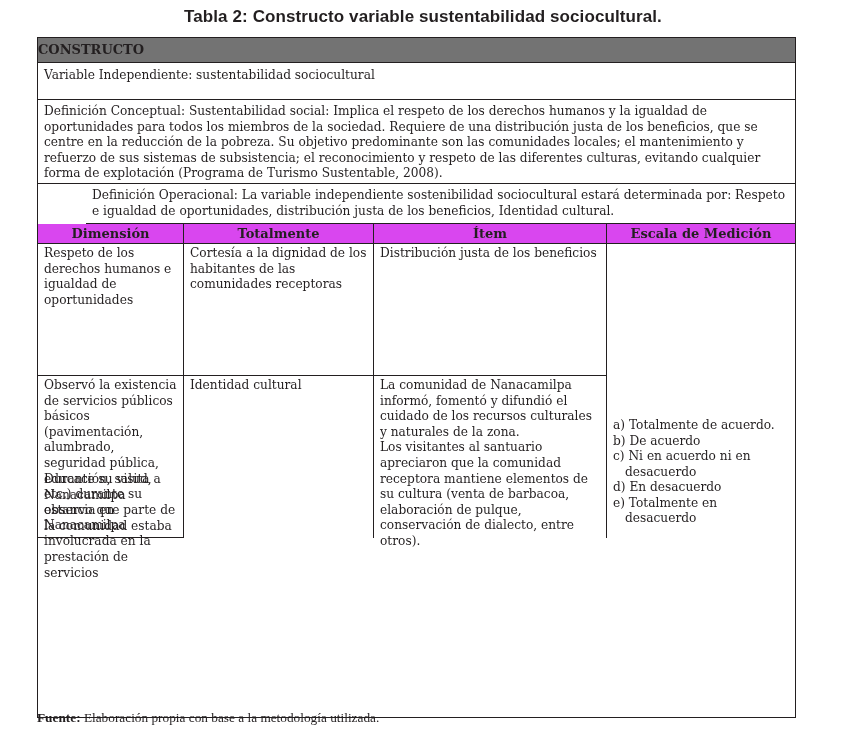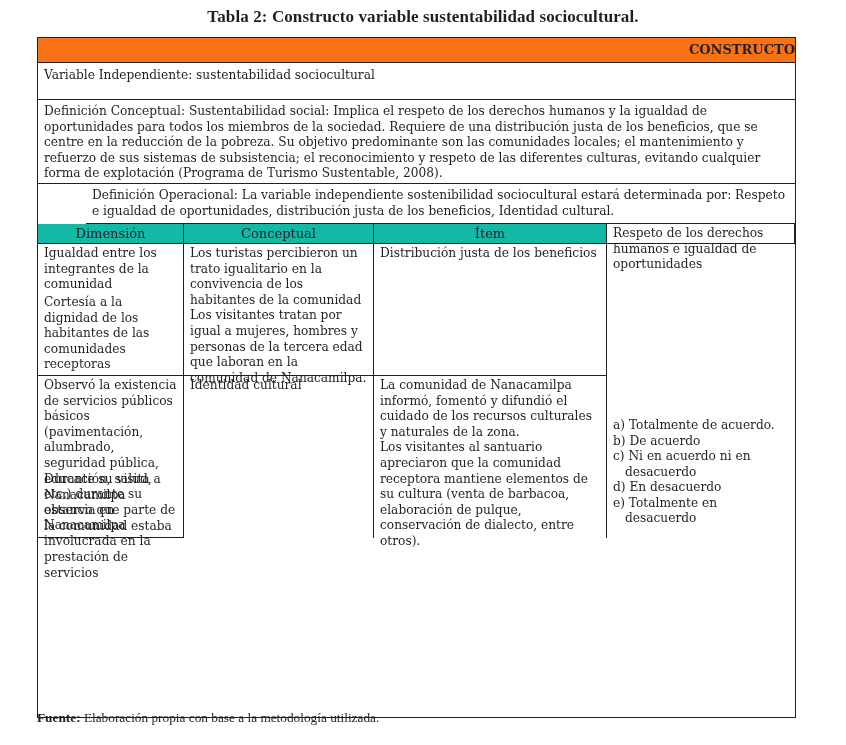--- a/index.html
+++ b/index.html
@@ -3,53 +3,53 @@
   <meta charset="utf-8">
   <style>
     html, body { margin: 0; padding: 0; background: #ffffff; }
     body {
       width: 846px; height: 745px; position: relative; overflow: hidden;
       font-family: "DejaVu Serif", "Liberation Serif", serif;
       color: #231f20;
     }
     .title {
       position: absolute; left: 0; top: 7px; width: 846px; text-align: center;
-      font-family: Liberation Serif, serif;
+      font-family: Liberation Sans, sans-serif;
       font-weight: bold; font-size: 17px; letter-spacing: 0.1px;
     }
     .tbl {
       position: absolute; left: 37px; top: 37px; width: 759px;
       border: 1.5px solid #231f20; box-sizing: border-box;
     }
     .row-full {
       border-bottom: 1px solid #231f20;
       font-size: 12.2px; line-height: 15.6px;
       padding: 4px 6px 3px 6px;
     }
     .row-full.head {
-      background: #f97316; text-align: right; font-weight: bold;
+      background: #737373; text-align: left; font-weight: bold;
       font-size: 13px; padding: 4px 0 4px 0; height: 16px; line-height: 16px;
     }
     .row-full.var { height: 19px; line-height: 19px; padding: 3px 6px 14px 6px; }
     .row-full.concept { height: 76px; }
     .row-full.oper { height: 32px; margin-left: 48px; }
     .grid {
       display: grid;
       grid-template-columns: 146px 190px 233px 1fr;
       grid-template-rows: 20px 132px 162px 179px;
     }
     .cell {
       border-right: 1px solid #231f20; border-bottom: 1px solid #231f20;
       font-size: 12.2px; line-height: 15.6px; box-sizing: border-box;
       padding: 2px 6px;
     }
     .cell.last-col { border-right: none; }
     .cell.last-row { border-bottom: none; }
     .hdr {
-      background: #14b8a6; text-align: center; font-weight: normal; font-size: 13px;
+      background: #d946ef; text-align: center; font-weight: bold; font-size: 13px;
       line-height: 18px; padding: 1px 0;
     }
     .dim { display: flex; align-items: flex-start; }
     .stack { display: flex; flex-direction: column; }
     .stack .blk { white-space: pre-line; }
     .escala {
       grid-column: 4; grid-row: 2 / span 3;
       display: flex; flex-direction: column; justify-content: center;
       padding-bottom: 18px;
     }
@@ -67,33 +67,29 @@
 <div class="title">Tabla 2: Constructo variable sustentabilidad sociocultural.</div>
 
 <div class="tbl">
   <div class="row-full head">CONSTRUCTO</div>
   <div class="row-full var">Variable Independiente: sustentabilidad sociocultural</div>
   <div class="row-full concept">Definición Conceptual: Sustentabilidad social: Implica el respeto de los derechos humanos y la igualdad de oportunidades para todos los miembros de la sociedad. Requiere de una distribución justa de los beneficios, que se centre en la reducción de la pobreza. Su objetivo predominante son las comunidades locales; el mantenimiento y refuerzo de sus sistemas de subsistencia; el reconocimiento y respeto de las diferentes culturas, evitando cualquier forma de explotación (Programa de Turismo Sustentable, 2008).</div>
   <div class="row-full oper">Definición Operacional: La variable independiente sostenibilidad sociocultural estará determinada por: Respeto e igualdad de oportunidades, distribución justa de los beneficios, Identidad cultural.</div>
 
   <div class="grid">
     <div class="cell hdr">Dimensión</div>
-    <div class="cell hdr">Conceptual</div>
+    <div class="cell hdr">Totalmente</div>
     <div class="cell hdr">Ítem</div>
+    <div class="cell hdr last-col">Escala de Medición</div>
 
     <div class="cell dim">
         <span>Respeto de los derechos humanos e igualdad de oportunidades</span>
       </div>
     <div class="cell stack">
-      <div class="blk" style="height:63px">Igualdad entre los integrantes de la comunidad</div>
       <div class="blk">Cortesía a la dignidad de los habitantes de las comunidades receptoras</div>
-    </div>
-    <div class="cell stack">
-      <div class="blk" style="height:63px">Los turistas percibieron un trato igualitario en la convivencia de los habitantes de la comunidad</div>
-      <div class="blk">Los visitantes tratan por igual a mujeres, hombres y personas de la tercera edad que laboran en la comunidad de Nanacamilpa.</div>
     </div>
 
     <div class="cell escala last-col last-row">
       <ul>
         <li>a) Totalmente de acuerdo.</li>
         <li>b) De acuerdo</li>
         <li>c) Ni en acuerdo ni en desacuerdo</li>
         <li>d) En desacuerdo</li>
         <li>e) Totalmente en desacuerdo</li>
       </ul>

